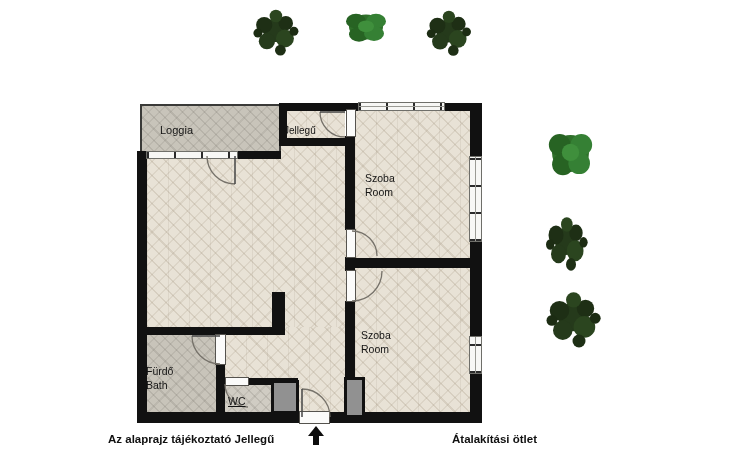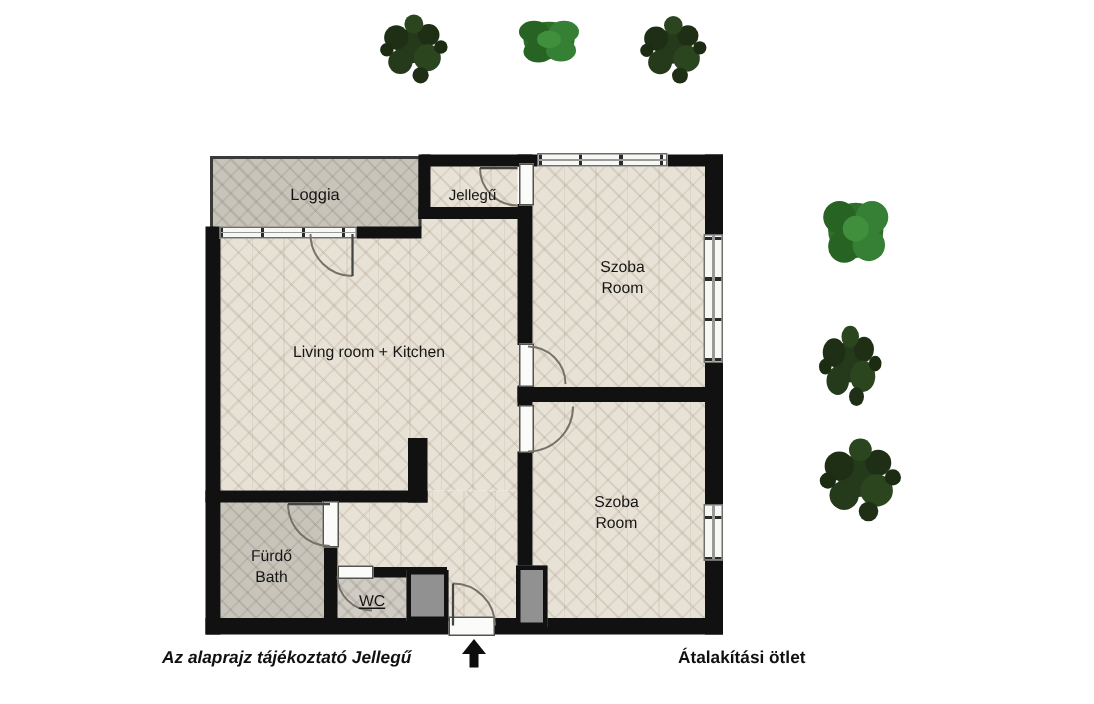--- a/index.html
+++ b/index.html
@@ -35,21 +35,21 @@
     background-image:
       linear-gradient(90deg, transparent 42%, #9a9a94 42% 58%, transparent 58%),
       repeating-linear-gradient(0deg, #2a2a2a 0 2px, transparent 2px 27px);}
   .door{box-sizing:border-box;background:#fbfbfa;border:1px solid #55534e;}
   .shaft{box-sizing:border-box;background:#919191;border:3px solid #111111;}
 
   
   .loggia-edge{border:2px solid #3a3a38;border-bottom:none;box-sizing:border-box;}
 
   
-  .lbl{position:absolute;font-size:10.5px;line-height:1.35;color:#141414;text-align:center;white-space:nowrap;}
+  .lbl{position:absolute;font-size:10.5px;line-height:1.35;color:#141414;text-align:left;white-space:nowrap;}
   .note{position:absolute;font-weight:bold;font-size:11.5px;color:#101010;white-space:nowrap;}
 
   
   .arrow-head{width:0;height:0;border-left:8px solid transparent;border-right:8px solid transparent;
               border-bottom:10px solid #0d0d0d;}
   .arrow-stem{width:6px;height:9px;background:#0d0d0d;margin:0 auto;}
 
   svg.overlay{position:absolute;left:0;top:0;width:729px;height:469px;pointer-events:none;}
   .tree{position:absolute;}
 </style>
@@ -148,21 +148,20 @@
     </g>
   </svg>
 
   <div class="lbl" style="left:160px;top:123px;width:100px;font-size:11px;">Loggia</div>
   <div class="lbl" style="left:284px;top:124px;width:62px;font-size:10px;">Jellegű</div>
   <div class="lbl" style="left:365px;top:171px;width:100px;">
     <div>Szoba</div>
     <div>Room</div>
   </div>
   <div class="lbl" style="left:151px;top:228px;width:190px;">
-    <div>Living room + Kitchen</div>
   </div>
   <div class="lbl" style="left:361px;top:328px;width:100px;">
     <div>Szoba</div>
     <div>Room</div>
   </div>
   <div class="lbl" style="left:146px;top:364px;width:70px;">
     <div>Fürdő</div>
     <div>Bath</div>
   </div>
   <div class="lbl" style="left:228px;top:394px;width:40px;text-decoration:underline;">WC</div>
@@ -184,16 +183,16 @@
   <svg class="tree" style="left:538px;top:121px;width:65px;height:65px;" viewBox="0 0 60 60">
       <use href="#tree-round" xlink:href="#tree-round"></use>
     </svg>
   <svg class="tree" style="left:541px;top:214px;width:50px;height:63px;" viewBox="0 0 60 60" preserveAspectRatio="none">
       <use href="#tree-dark" xlink:href="#tree-dark"></use>
     </svg>
   <svg class="tree" style="left:539px;top:289px;width:67px;height:65px;" viewBox="0 0 60 60">
       <use href="#tree-dark" xlink:href="#tree-dark"></use>
     </svg>
 
-  <div class="note" style="left:108px;top:433px;font-style:italic;">Az alaprajz tájékoztató Jellegű</div>
+  <div class="note" style="left:108px;top:433px;">Az alaprajz tájékoztató Jellegű</div>
   <div class="note" style="left:452px;top:433px;">Átalakítási ötlet</div>
 
 </div>
 
 </body></html>

